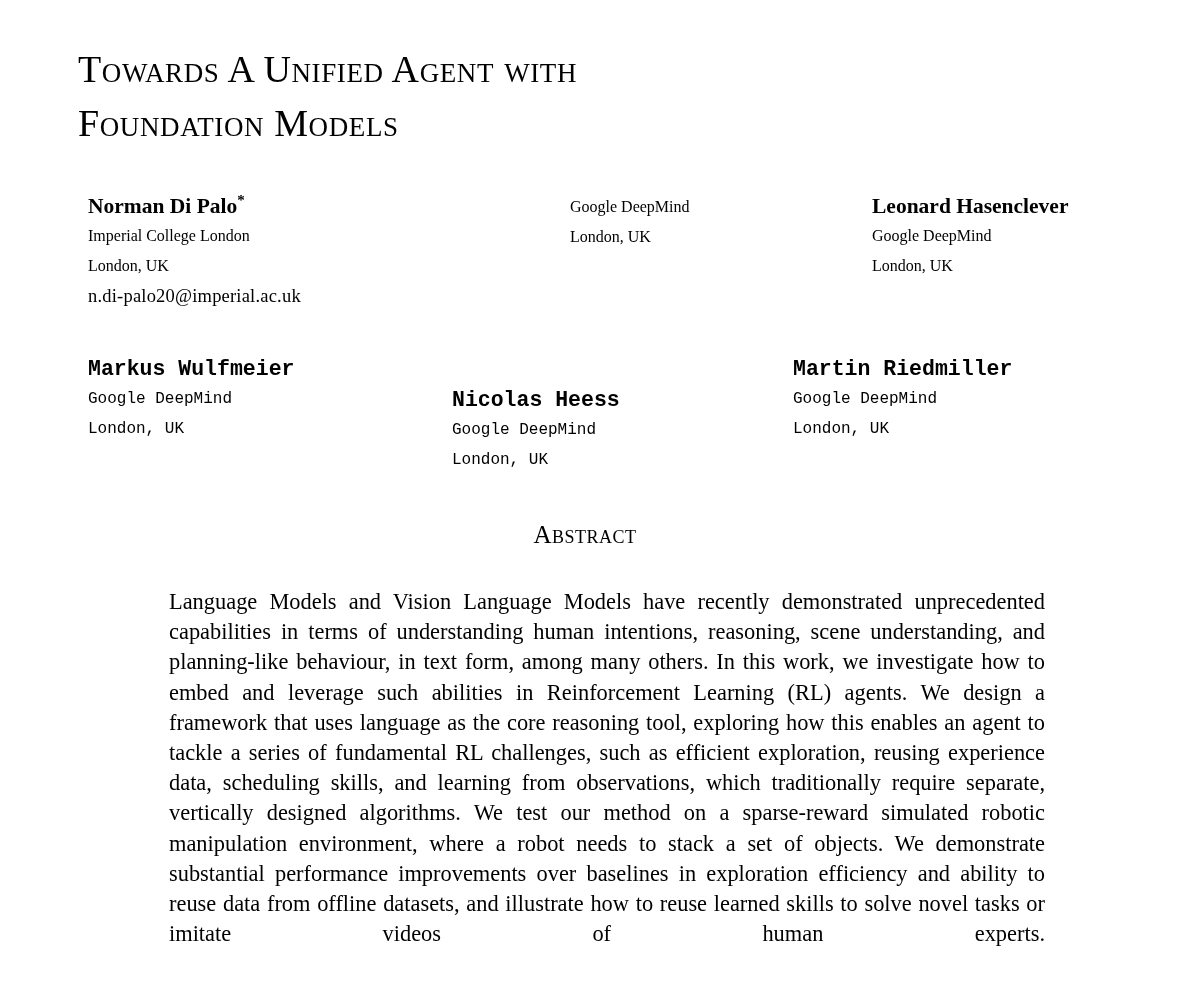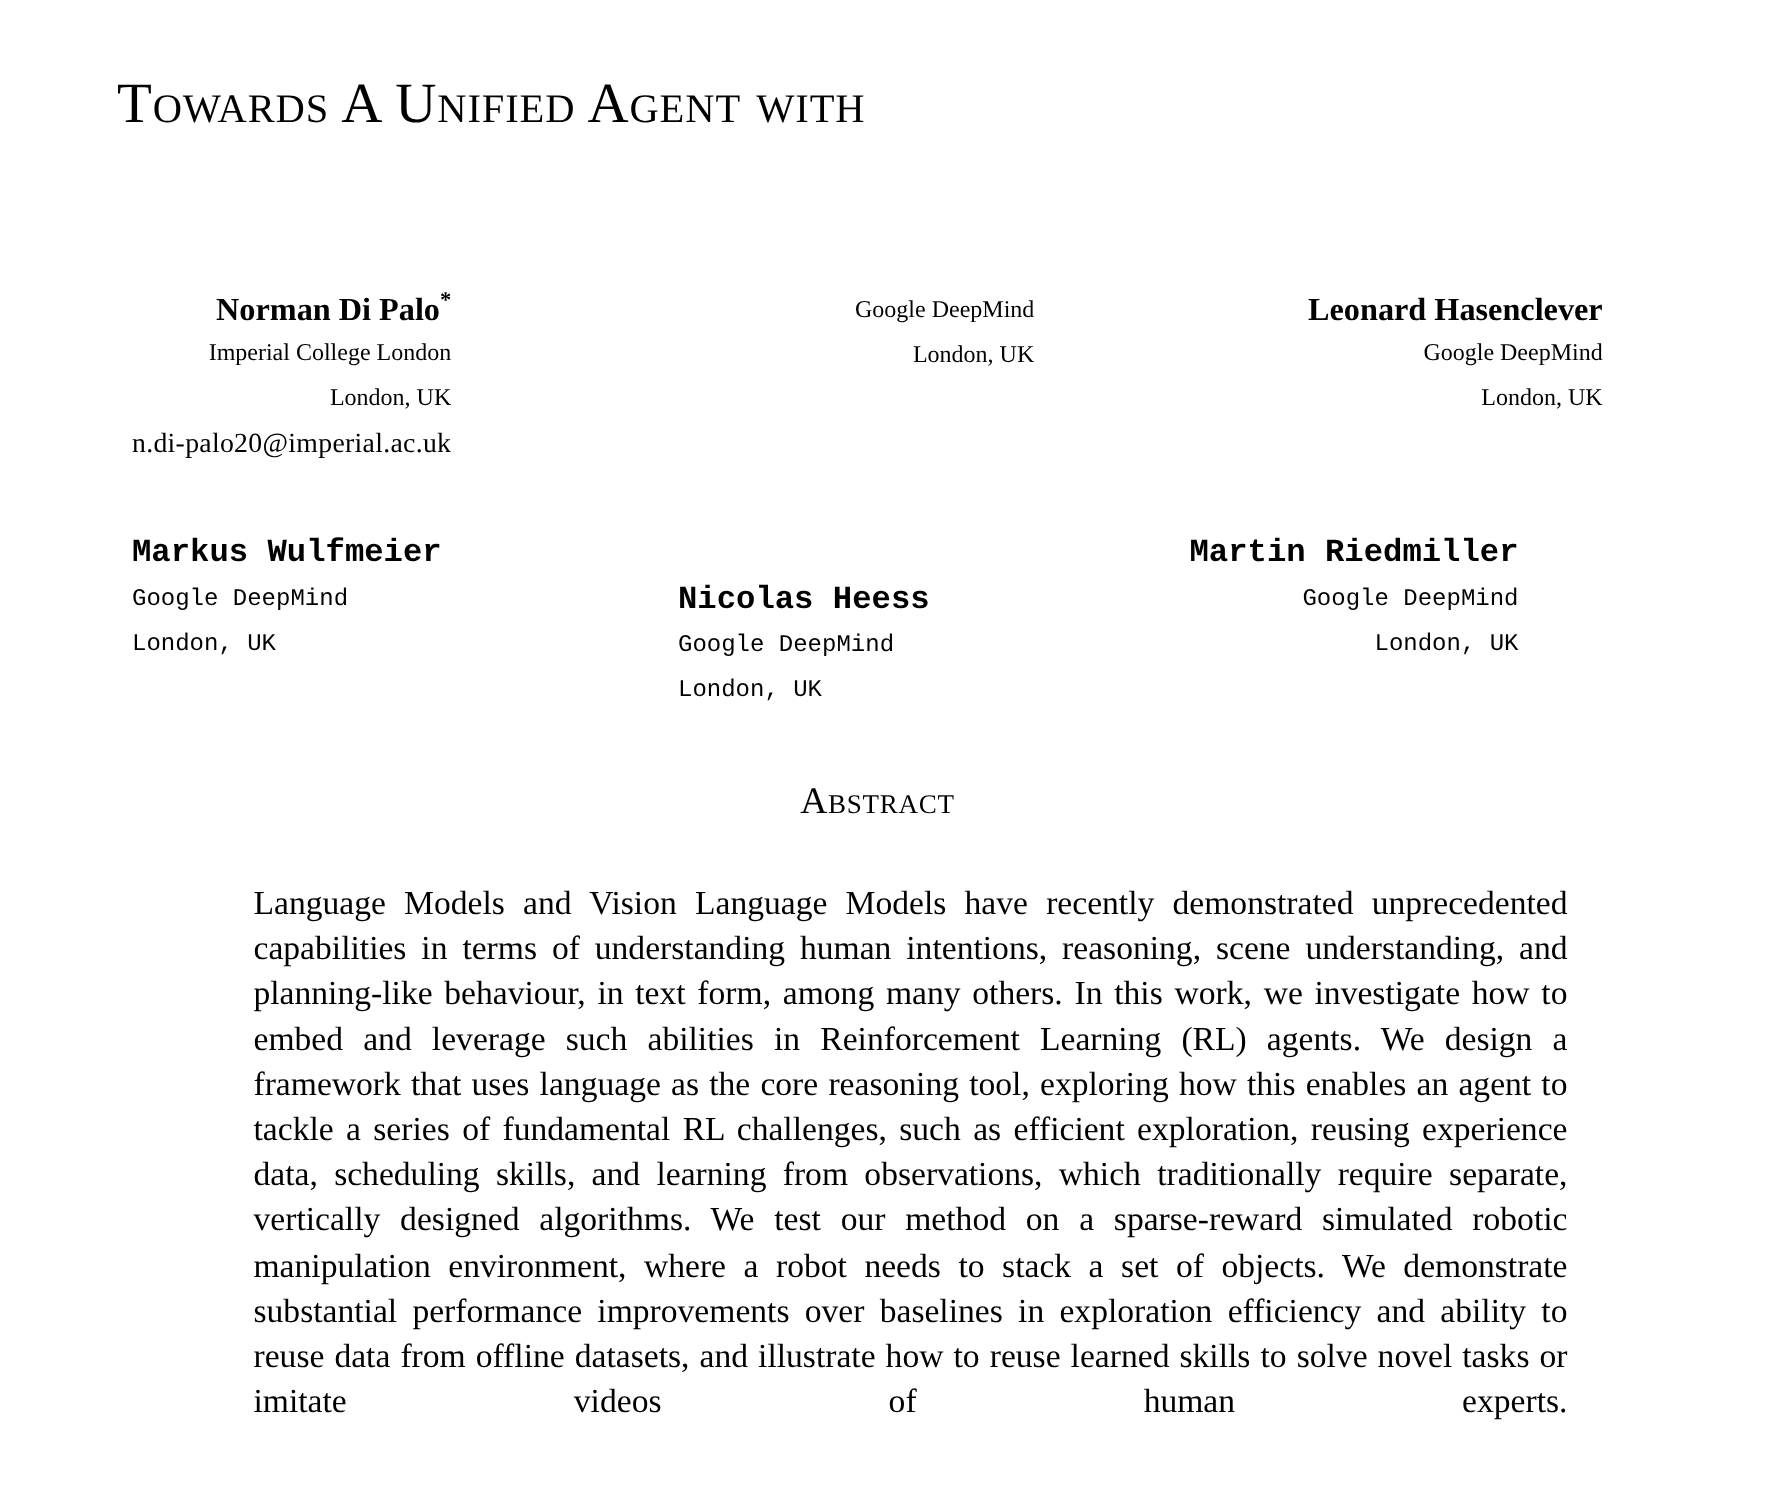--- a/index.html
+++ b/index.html
@@ -40,21 +40,21 @@
     font-weight: normal;
     letter-spacing: 0.6px;
     white-space: nowrap;
   }
 
   
   .authors-row {
     position: absolute;
     width: 1100px;
   }
-  .authors-row.row1 { left: 0px; top: 192px; height: 120px; text-align: right; }
+  .authors-row.row1 { left: 0px; top: 192px; height: 120px; }
   .authors-row.row2 { left: 0px; top: 355px; height: 100px; font-family: Liberation Mono, monospace; }
 
   .author {
     position: absolute;
     top: 0;
   }
   .author .name {
     font-size: 21.5px;
     line-height: 29px;
     font-weight: bold;
@@ -80,21 +80,21 @@
     white-space: nowrap;
   }
 
   
   .r1c0 { left: 88px; }
   .r1c1 { left: 570px; }
   .r1c2 { left: 872px; }
   
   .r2c0 { left: 88px; }
   .r2c1 { left: 452px; margin-top: 31px; }
-  .r2c2 { left: 793px; text-align: right; }
+  .r2c2 { left: 793px; }
 
   
   .abstract-heading {
     position: absolute;
     left: 0;
     top: 519px;
     width: 1170px;
     text-align: center;
     font-size: 25px;
     line-height: 32px;
@@ -121,20 +121,21 @@
     text-align-last: justify;
   }
 </style>
 </head>
 <body>
 
 <div class="page">
 
   <div class="title-block">
     <div class="title-line">Towards A Unified Agent with</div>
+    <div class="title-line">Foundation Models</div>
   </div>
 
   <div class="authors-row row1">
 
     <div class="author r1c0">
       <div class="name"><span>Norman Di Palo</span><span class="star">*</span></div>
       <div class="affil">Imperial College London</div>
       <div class="place">London, UK</div>
       <div class="email">n.di-palo20@imperial.ac.uk</div>
     </div>

